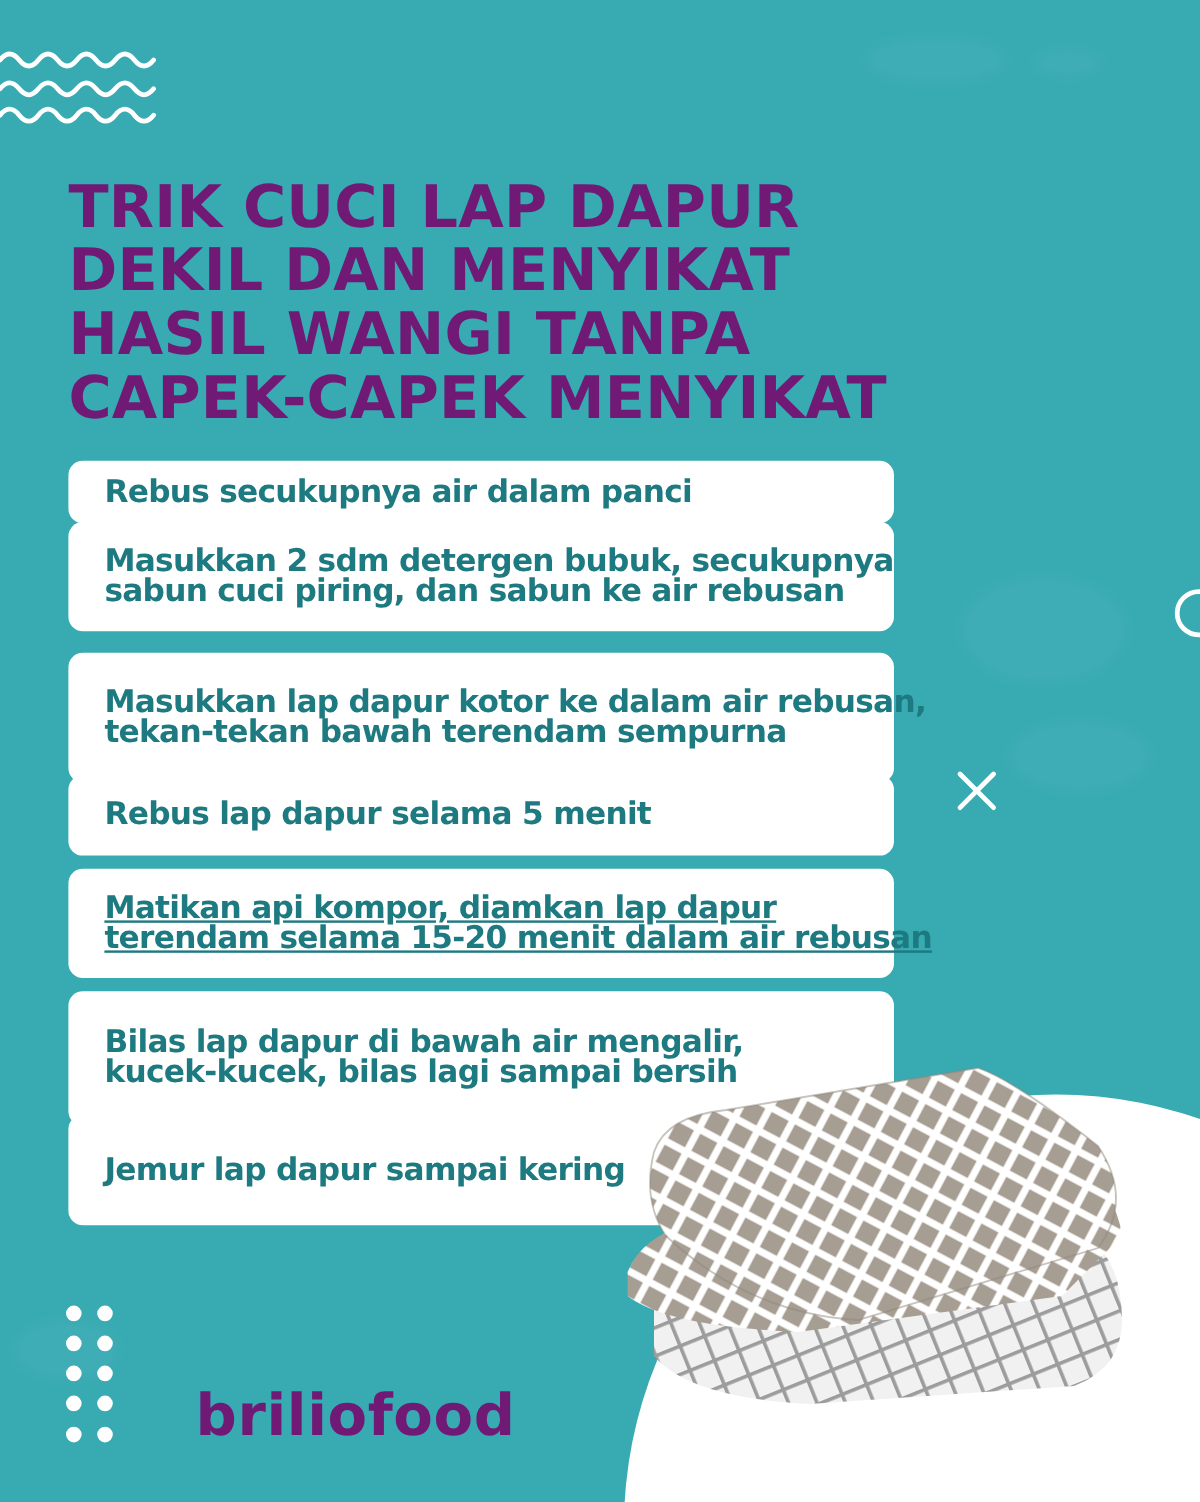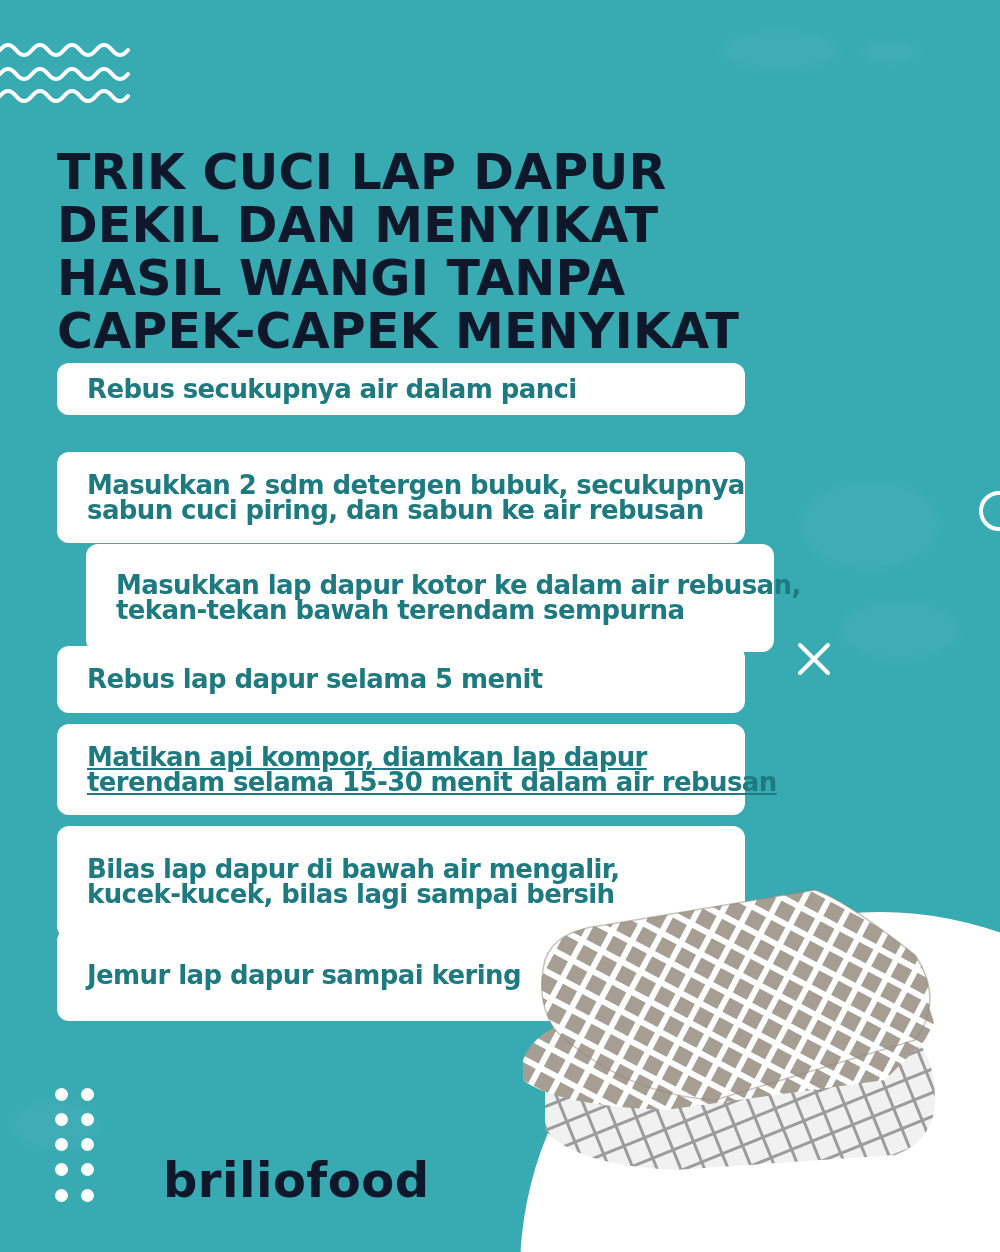--- a/index.html
+++ b/index.html
@@ -5,21 +5,21 @@
     html, body { margin: 0; padding: 0; }
     body {
       width: 1000px; height: 1252px; overflow: hidden; position: relative;
       background: #37aab2;
       font-family: "Liberation Sans", "DejaVu Sans", sans-serif;
     }
     .bg-blotch { position: absolute; border-radius: 50%; background: rgba(255,255,255,0.045); filter: blur(6px); }
     .waves { position: absolute; left: 0; top: 38px; width: 135px; height: 70px; }
     .title {
       position: absolute; left: 57px; top: 146px; margin: 0;
-      color: #0f172a; font-weight: 900; font-size: 49px; line-height: 53px;
+      color: #701a75; font-weight: 900; font-size: 49px; line-height: 53px;
       letter-spacing: 0.2px; font-family: "DejaVu Sans", "Liberation Sans", sans-serif;
       white-space: nowrap;
     }
     .title span { display: block; }
     .card {
       position: absolute; left: 57px; width: 688px; background: #ffffff;
       border-radius: 12px; box-sizing: border-box; padding: 0 30px;
       display: flex; flex-direction: column; justify-content: center;
       color: #1d7a80; font-size: 26px; line-height: 25px; font-weight: 600;
       font-family: "DejaVu Sans", "Liberation Sans", sans-serif; letter-spacing: -0.6px;
@@ -31,21 +31,21 @@
     }
     .x-deco { position: absolute; left: 796px; top: 641px; width: 36px; height: 36px; }
     .white-blob {
       position: absolute; left: 520px; top: 912px; width: 720px; height: 720px;
       border-radius: 50%; background: #ffffff;
     }
     .towels { position: absolute; left: 515px; top: 880px; width: 440px; height: 300px; }
     .dots { position: absolute; left: 55px; top: 1088px; }
     .dot { position: absolute; width: 13px; height: 13px; border-radius: 50%; background: #fff; }
     .logo {
-      position: absolute; left: 163px; top: 1152px; color: #0f172a;
+      position: absolute; left: 163px; top: 1152px; color: #701a75;
       font-size: 48px; font-weight: 700; letter-spacing: 0.5px;
       font-family: "DejaVu Sans", "Liberation Sans", sans-serif;
     }
   </style>
 </head>
 <body>
 
 <div class="bg-blotch" style="left:720px;top:30px;width:120px;height:40px;"></div>
 <div class="bg-blotch" style="left:860px;top:40px;width:60px;height:25px;"></div>
 <div class="bg-blotch" style="left:800px;top:480px;width:140px;height:90px;"></div>
@@ -70,37 +70,37 @@
 <div class="circle-deco"></div>
 <svg class="x-deco" viewBox="0 0 36 36">
   <g stroke="#ffffff" stroke-width="4" stroke-linecap="round">
     <line x1="4" y1="4" x2="32" y2="32"></line>
     <line x1="32" y1="4" x2="4" y2="32"></line>
   </g>
 </svg>
 
 <div class="white-blob"></div>
 
-<div class="card" style="top:363px;height:52px;">
+<div class="card" style="top:384px;height:52px;">
   <span>Rebus secukupnya air dalam panci</span>
 </div>
-<div class="card" style="top:452px;height:91px;">
+<div class="card" style="top:435px;height:91px;">
   <span>Masukkan 2 sdm detergen bubuk, secukupnya</span>
   <span>sabun cuci piring, dan sabun ke air rebusan</span>
 </div>
-<div class="card" style="top:544px;height:108px;margin-left:29px;">
+<div class="card" style="top:544px;height:108px;">
   <span>Masukkan lap dapur kotor ke dalam air rebusan,</span>
   <span>tekan-tekan bawah terendam sempurna</span>
 </div>
 <div class="card" style="top:646px;height:67px;">
   <span>Rebus lap dapur selama 5 menit</span>
 </div>
 <div class="card" style="top:724px;height:91px;text-decoration:underline;">
   <span>Matikan api kompor, diamkan lap dapur</span>
-  <span>terendam selama 15-30 menit dalam air rebusan</span>
+  <span>terendam selama 15-20 menit dalam air rebusan</span>
 </div>
 <div class="card" style="top:826px;height:112px;">
   <span>Bilas lap dapur di bawah air mengalir,</span>
   <span>kucek-kucek, bilas lagi sampai bersih</span>
 </div>
 <div class="card" style="top:929px;height:92px;">
   <span>Jemur lap dapur sampai kering</span>
 </div>
 
 <svg class="towels" viewBox="0 0 440 300">

